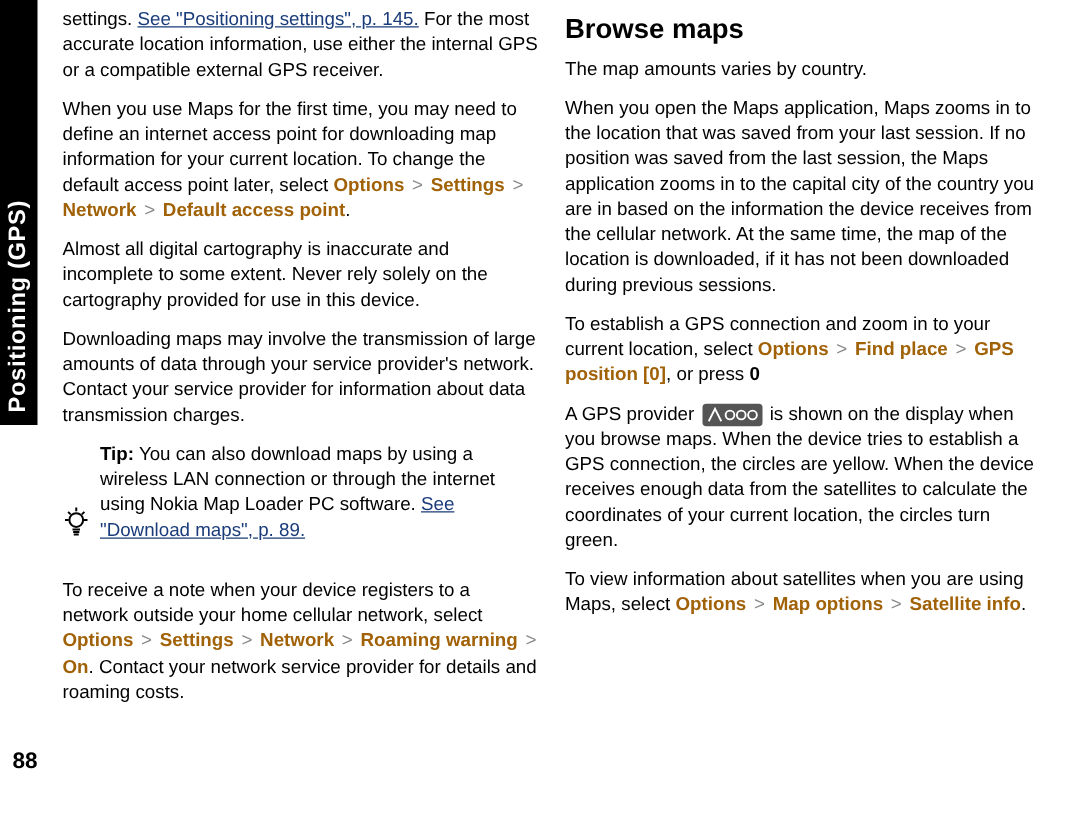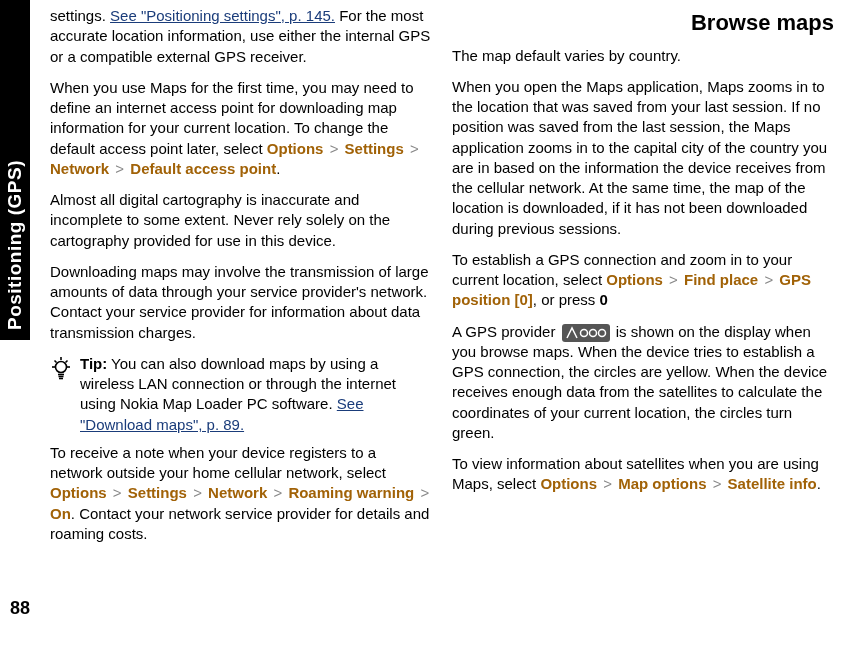--- a/index.html
+++ b/index.html
@@ -62,27 +62,26 @@
     .caret {
       color: #888;
       font-weight: normal;
       padding: 0 2px;
     }
     h2 {
       font-size: 22px;
       font-weight: bold;
       margin-bottom: 8px;
       margin-top: 2px;
-      text-align: right;
     }
     .tip-block {
       display: flex;
       gap: 8px;
-      margin-bottom: 8px;
-      align-items: flex-start;
+      margin-bottom: 28px;
+      align-items: flex-end;
     }
     .tip-icon {
       flex-shrink: 0;
       margin-top: 2px;
     }
     .tip-text {
       flex: 1;
     }
     .zero-key {
       font-weight: bold;
@@ -173,21 +172,21 @@
     </div>
 
     <p>
       <span>To receive a note when your device registers to a network outside your home cellular network, select </span><span class="menu-path">Options</span><span class="caret"> &gt; </span><span class="menu-path">Settings</span><span class="caret"> &gt; </span><span class="menu-path">Network</span><span class="caret"> &gt; </span><span class="menu-path">Roaming warning</span><span class="caret"> &gt; </span><span class="menu-path">On</span><span>. Contact your network service provider for details and roaming costs.</span>
     </p>
   </div>
 
   <div class="column">
     <h2>Browse maps</h2>
 
-    <p>The map default varies by country.</p>
+    <p>The map amounts varies by country.</p>
 
     <p>When you open the Maps application, Maps zooms in to the location that was saved from your last session. If no position was saved from the last session, the Maps application zooms in to the capital city of the country you are in based on the information the device receives from the cellular network. At the same time, the map of the location is downloaded, if it has not been downloaded during previous sessions.</p>
 
     <p>
       <span>To establish a GPS connection and zoom in to your current location, select </span><span class="menu-path">Options</span><span class="caret"> &gt; </span><span class="menu-path">Find place</span><span class="caret"> &gt; </span><span class="menu-path">GPS position [0]</span><span>, or press </span><span class="zero-key">0</span>
     </p>
 
     <p>
       <span>A GPS provider </span><span class="gps-indicator">
         <svg width="42" height="14" viewBox="0 0 42 14">

